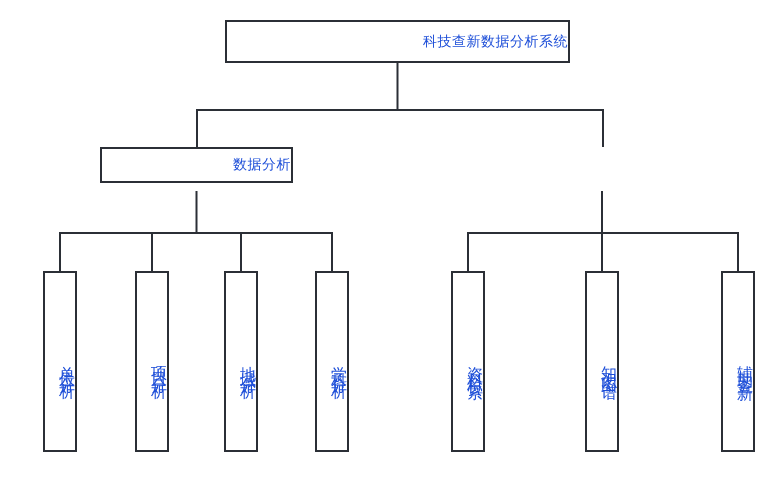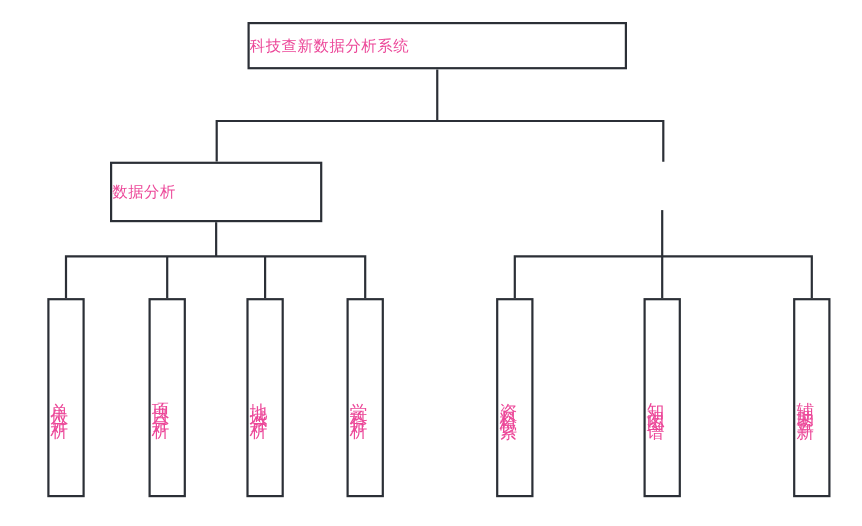--- a/index.html
+++ b/index.html
@@ -23,31 +23,31 @@
     stroke-linejoin: miter;
     stroke-linecap: butt;
   }
   .node {
     position: absolute;
     box-sizing: border-box;
     border: 2px solid #2b2f36;
     background: #ffffff;
     display: flex;
     align-items: center;
-    justify-content: flex-start;
-    color: #ec4899;
+    justify-content: flex-end;
+    color: #1d4ed8;
   }
   .node-root {
     left: 225px; top: 20px;
     width: 345px; height: 43px;
     font-size: 14px;
     letter-spacing: 0.5px;
   }
   .node-branch {
-    top: 147px; height: 55px;
+    top: 147px; height: 36px;
     font-size: 14px;
     letter-spacing: 0.5px;
   }
   .branch-0 { left: 100px; width: 193px; }
   .branch-1 { left: 505px; width: 195px; }
   .node-leaf {
     top: 271px;
     width: 34px; height: 181px;
   }
   .leaf-label {

